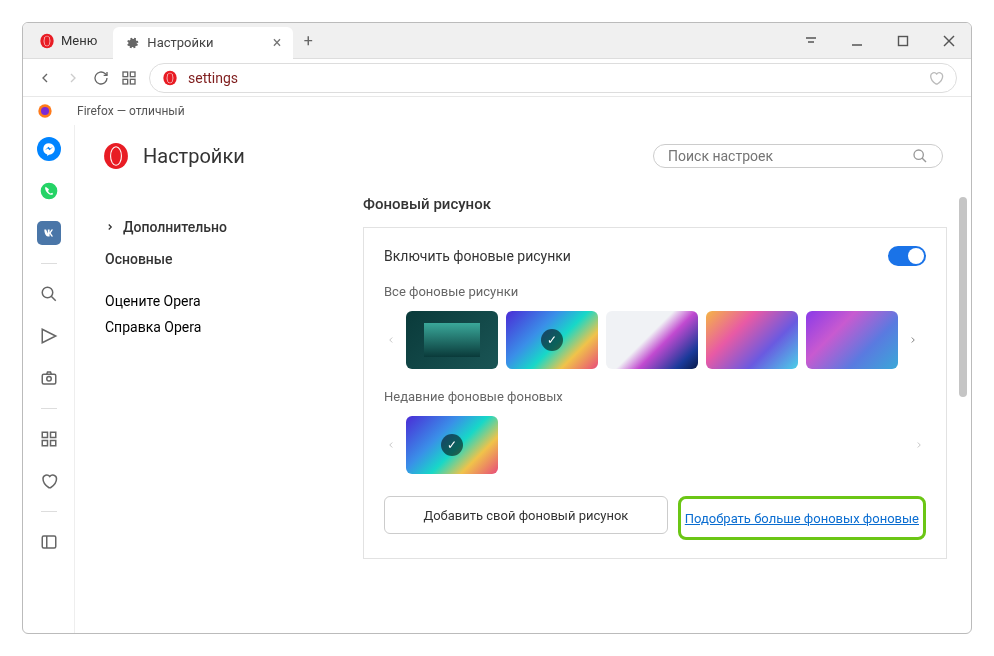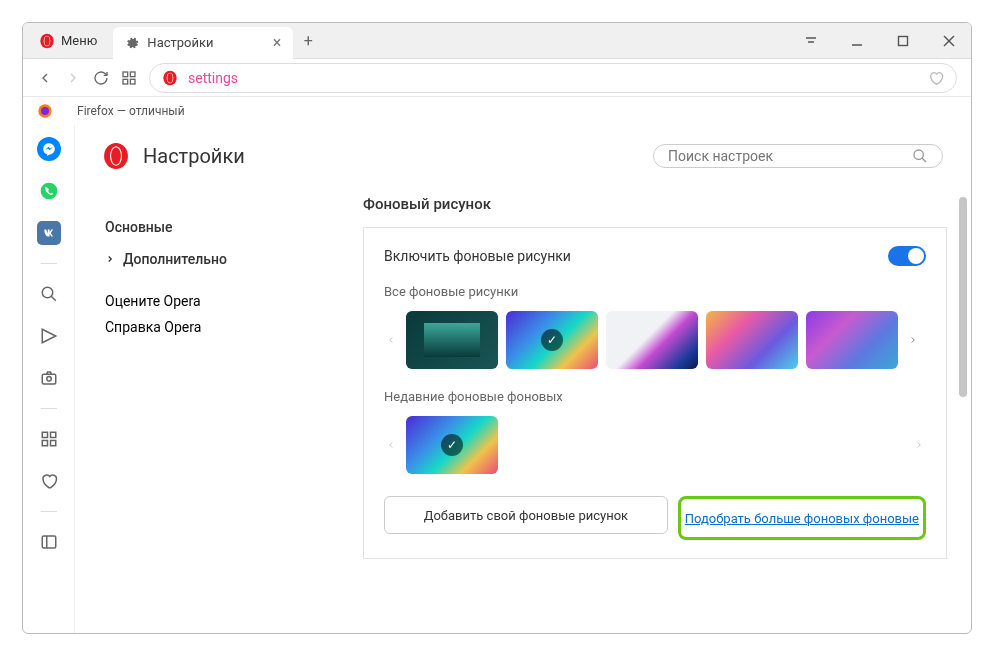--- a/index.html
+++ b/index.html
@@ -12,21 +12,21 @@
 .tab .gear{width:14px;height:14px;color:#666}
 .tab .close{margin-left:auto;color:#777;font-size:16px;line-height:1}
 .newtab{width:30px;text-align:center;color:#666;font-size:16px}
 .winctrl{margin-left:auto;display:flex;gap:2px}
 .winctrl div{width:44px;height:36px;display:flex;align-items:center;justify-content:center;color:#555}
 .wc-icon{width:12px;height:12px;display:block}
 .toolbar{height:38px;display:flex;align-items:center;gap:12px;padding:0 14px;border-bottom:1px solid #e8e8e8}
 .tbtn{color:#666;display:flex;align-items:center;justify-content:center}
 .tbtn.disabled{color:#ccc}
 .addr{flex:1;display:flex;align-items:center;gap:10px;height:30px;border:1px solid #ddd;border-radius:16px;padding:0 12px;font-size:14px;color:#555}
-.addr input{border:none;outline:none;flex:1;font-size:14px;color:#ec4899;background:transparent}
+.addr input{border:none;outline:none;flex:1;font-size:14px;color:#7f1d1d;background:transparent}
 .heart{color:#bbb}
 .bookmark{height:28px;display:flex;align-items:center;gap:24px;padding:0 14px;font-size:12px;color:#555}
 .body{flex:1;display:flex;overflow:hidden}
 .leftbar{width:52px;display:flex;flex-direction:column;align-items:center;padding-top:12px;gap:18px;border-right:1px solid #eee}
 .lb-item{width:24px;height:24px;display:flex;align-items:center;justify-content:center;border-radius:5px;color:#666}
 .lb-sep{width:16px;height:1px;background:#ddd}
 .content{flex:1;display:flex;flex-direction:column;overflow:hidden}
 .header{display:flex;align-items:center;padding:18px 28px;gap:14px}
 .header h1{font-size:20px;font-weight:400;color:#333}
 .search{margin-left:auto;display:flex;align-items:center;height:24px;border:1px solid #ccc;border-radius:18px;padding:0 14px;width:290px}
@@ -236,28 +236,28 @@
                 <circle cx="10" cy="10" r="7"></circle>
                 <line x1="21" y1="21" x2="15" y2="15"></line>
               </svg>
             </span>
         </div>
       </div>
 
       <div class="main">
         <div class="sidenav">
           <div class="row">
-              <span>Основные</span>
-            </div>
-          <div class="row">
             <svg class="chev" viewBox="0 0 24 24" fill="none" stroke="currentColor" stroke-width="3">
                 <polyline points="9 18 15 12 9 6"></polyline>
               </svg>
             <span>Дополнительно</span>
           </div>
+          <div class="row">
+              <span>Основные</span>
+            </div>
           <div class="links">
             <a>Оцените Opera</a>
             <a>Справка Opera</a>
           </div>
         </div>
 
         <div class="panel-wrap">
           <div class="panel">
             <h2>Фоновый рисунок</h2>
             <div class="card">
@@ -296,21 +296,21 @@
                     <div class="check">✓</div>
                   </div>
                 <div style="flex:1"></div>
                 <div class="garrow">
                     <svg width="10" height="16" viewBox="0 0 24 24" fill="none" stroke="currentColor" stroke-width="2">
                       <polyline points="9 18 15 12 9 6"></polyline>
                     </svg>
                   </div>
               </div>
               <div class="btnrow">
-                <div class="btn btn-outline">Добавить свой фоновые рисунок</div>
+                <div class="btn btn-outline">Добавить свой фоновый рисунок</div>
                 <div class="highlight">
                   <div class="btn btn-link">Подобрать больше фоновых фоновые</div>
                 </div>
               </div>
             </div>
           </div>
           <div class="scrollbar"></div>
         </div>
       </div>
     </div>

